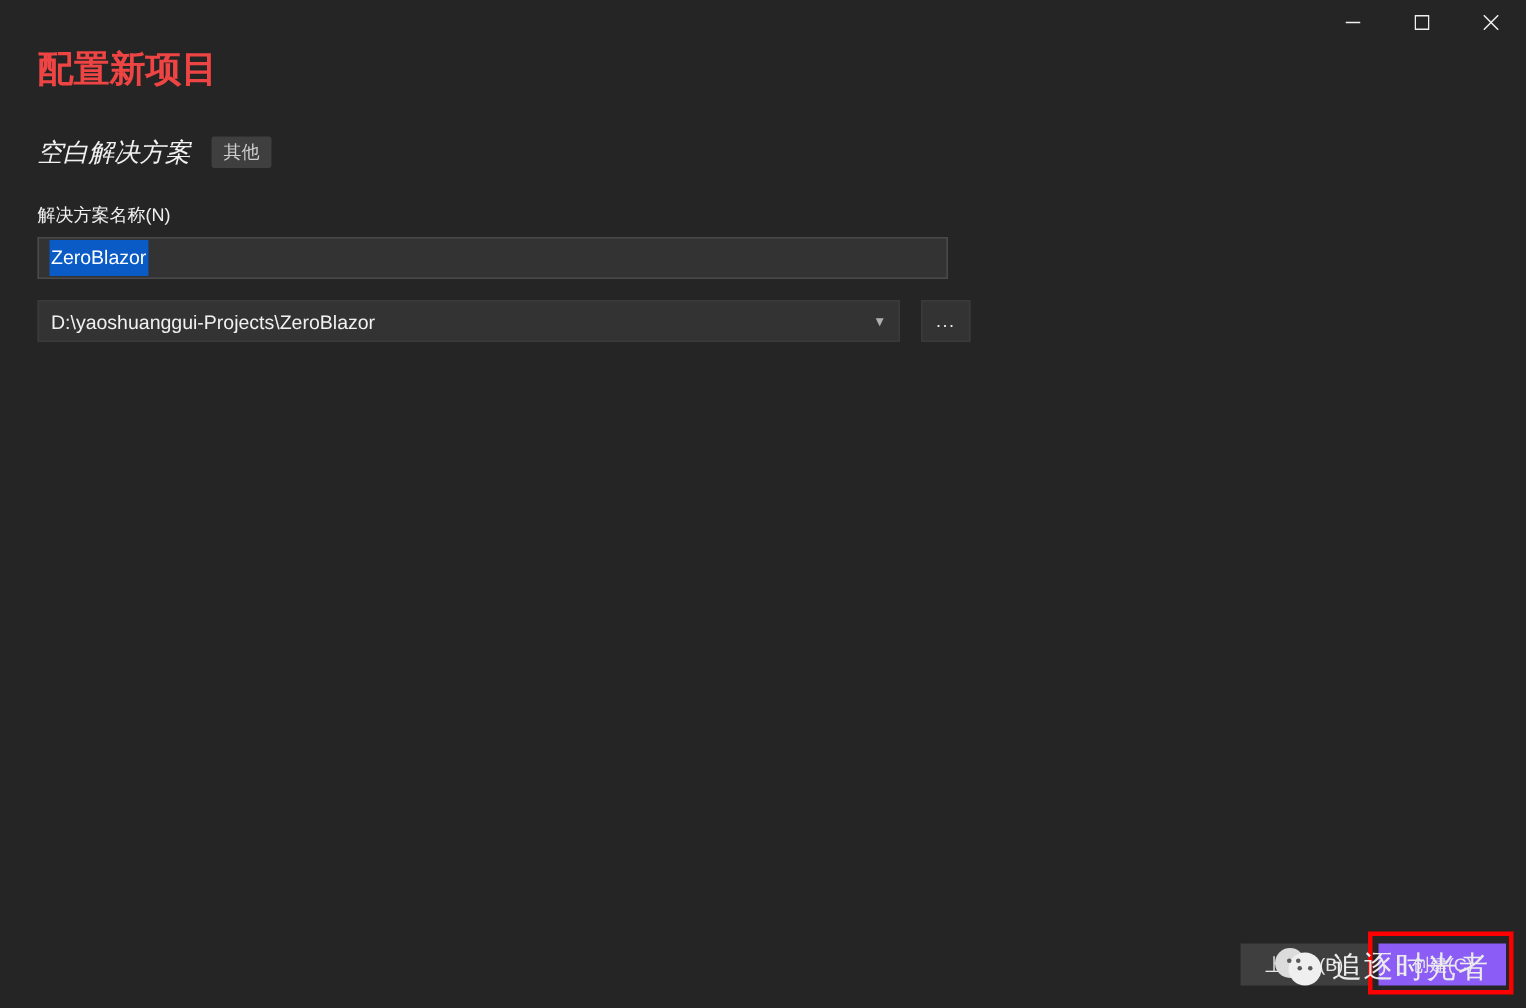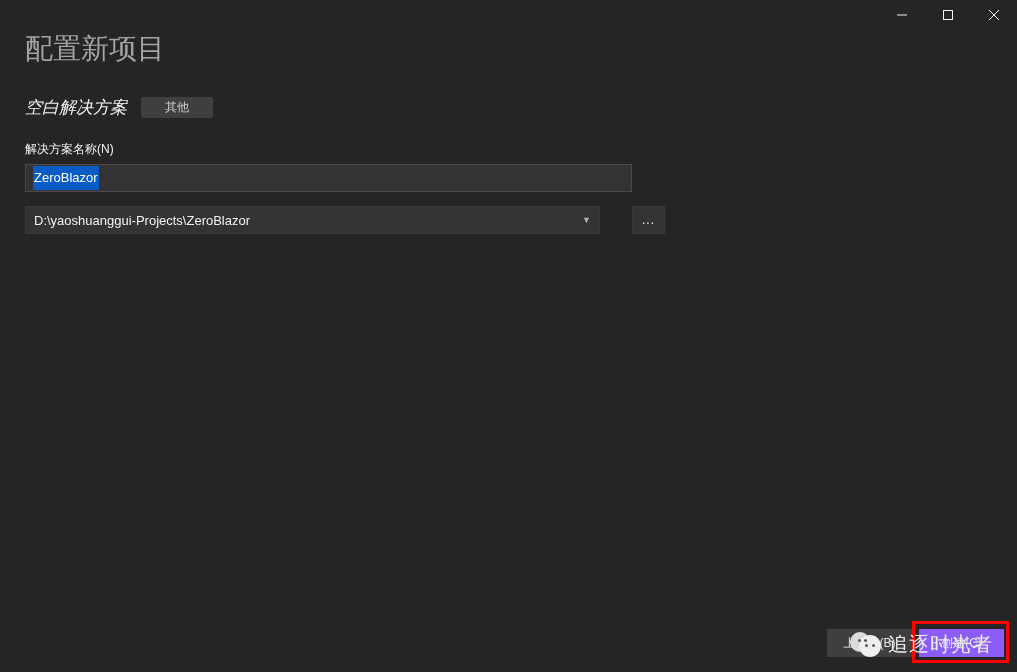--- a/index.html
+++ b/index.html
@@ -34,42 +34,42 @@
       cursor: pointer;
     }
     .titlebar-btn svg {
       width: 10px;
       height: 10px;
     }
     .content {
       padding: 30px 25px 0 25px;
     }
     .page-title {
-      font-size: 28px;
-      font-weight: 400;
-      color: #a3a3a3;
+      font-size: 24px;
+      font-weight: 700;
+      color: #ef4444;
       margin-bottom: 28px;
     }
     .template-row {
       display: flex;
       align-items: center;
       gap: 14px;
       margin-bottom: 22px;
     }
     .template-name {
       font-size: 17px;
       font-weight: 400;
       color: #f1f1f1;
       font-style: italic;
     }
     .tag {
       background: #3f3f3f;
       color: #d0d0d0;
       font-size: 12px;
-      padding: 2px 24px;
+      padding: 2px 8px;
       border-radius: 2px;
     }
     .field-label {
       font-size: 12px;
       color: #f1f1f1;
       margin-bottom: 6px;
       display: block;
     }
     .selected-text {
       background: #0a5bc6;
@@ -86,21 +86,21 @@
       border: 1px solid #4a4a4a;
       padding: 1px 7px;
       display: flex;
       align-items: center;
     }
     .field-group {
       margin-bottom: 14px;
     }
     .combo-row {
       display: flex;
-      gap: 32px;
+      gap: 14px;
       align-items: center;
     }
     .combo {
       width: 575px;
       height: 28px;
       background: #333333;
       border: 1px solid #3a3a3a;
       display: flex;
       align-items: center;
       padding: 0 8px;

